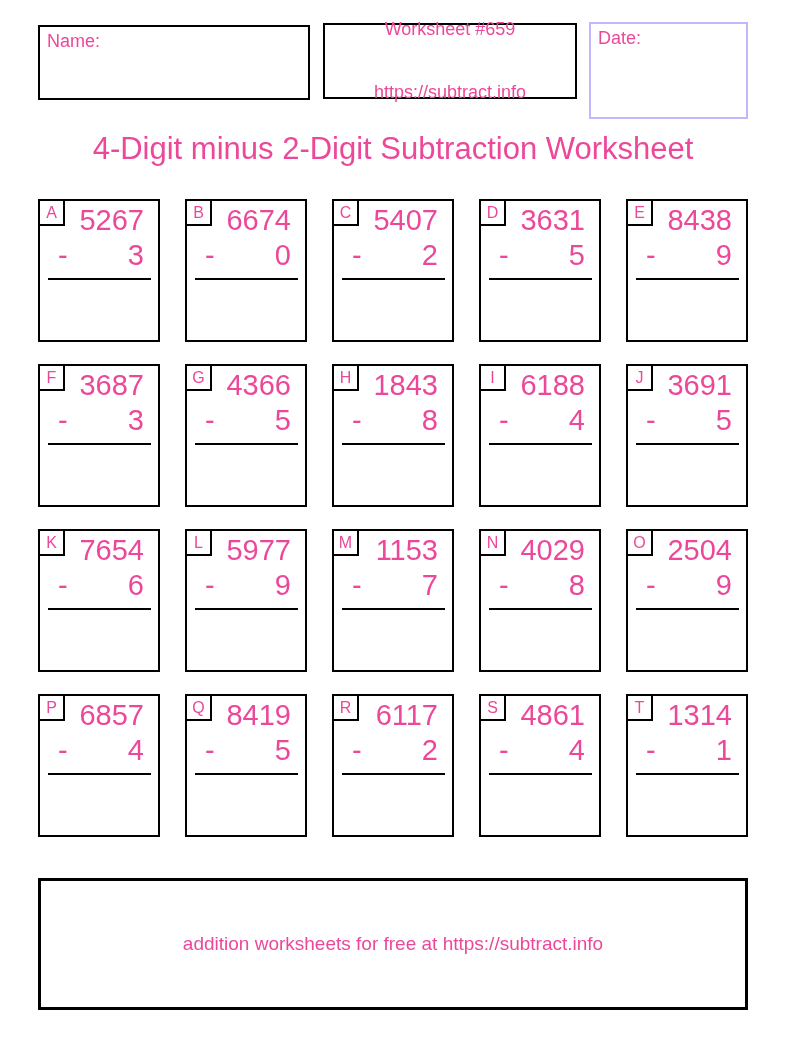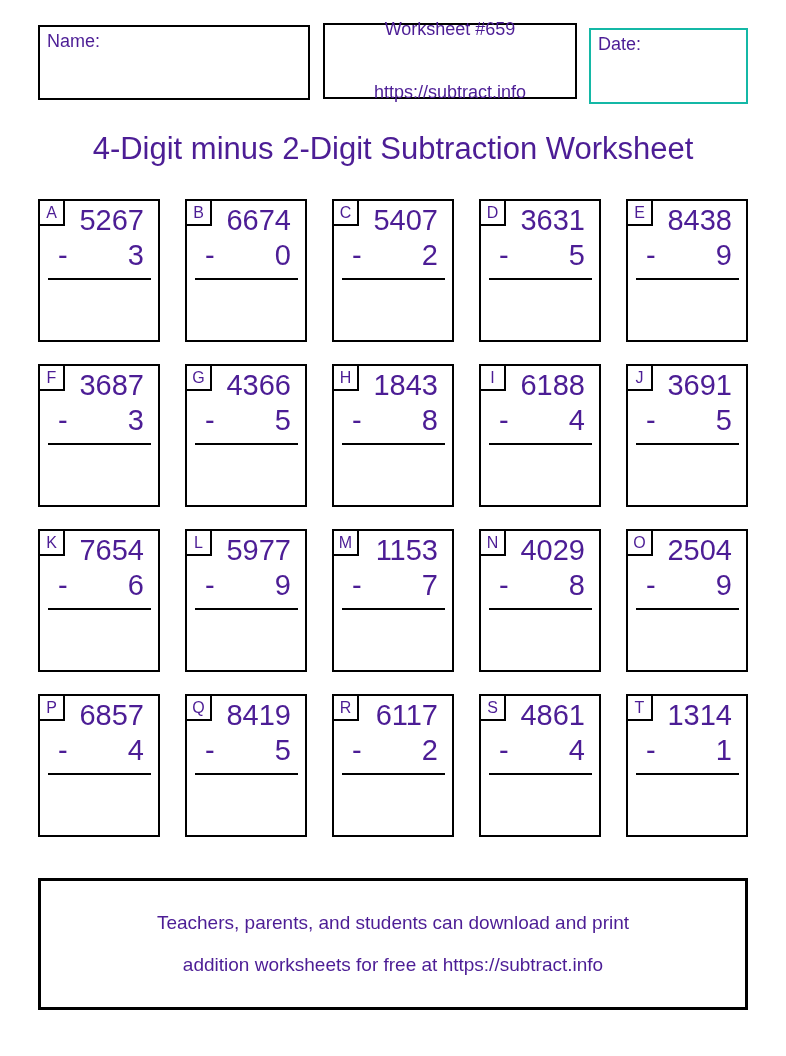--- a/index.html
+++ b/index.html
@@ -5,21 +5,21 @@
   html, body {
     margin: 0;
     padding: 0;
     background: #ffffff;
   }
   .page {
     position: relative;
     width: 786px;
     height: 1056px;
     background: #ffffff;
-    color: #4c1d95;
+    color: #ec4899;
     font-family: "Liberation Sans", sans-serif;
     overflow: hidden;
   }
 
   
   .name-box {
     position: absolute;
     left: 38px; top: 25px;
     width: 272px; height: 75px;
     border: 2px solid #000;
@@ -36,23 +36,23 @@
     display: flex;
     flex-direction: column;
     justify-content: center;
     align-items: center;
     font-size: 18px;
     line-height: 1.75;
     gap: 32px;
   }
   .date-box {
     position: absolute;
-    left: 589px; top: 28px;
-    width: 159px; height: 76px;
-    border: 2px solid #14b8a6;
+    left: 589px; top: 22px;
+    width: 159px; height: 97px;
+    border: 2px solid #c4b5fd;
     box-sizing: border-box;
     padding: 4px 7px;
     font-size: 18px;
   }
 
   
   .title {
     position: absolute;
     left: 0; top: 131px;
     width: 100%;
@@ -343,17 +343,16 @@
     <div class="minuend">1314</div>
     <div class="subrow">
       <span class="minus">-</span>
       <span class="subtrahend">1</span>
     </div>
     <div class="ansline"></div>
   </div>
 </div>
 
   <div class="footer">
-    <div>Teachers, parents, and students can download and print</div>
     <div>addition worksheets for free at https://subtract.info</div>
   </div>
 
 </div>
 
 </body></html>

